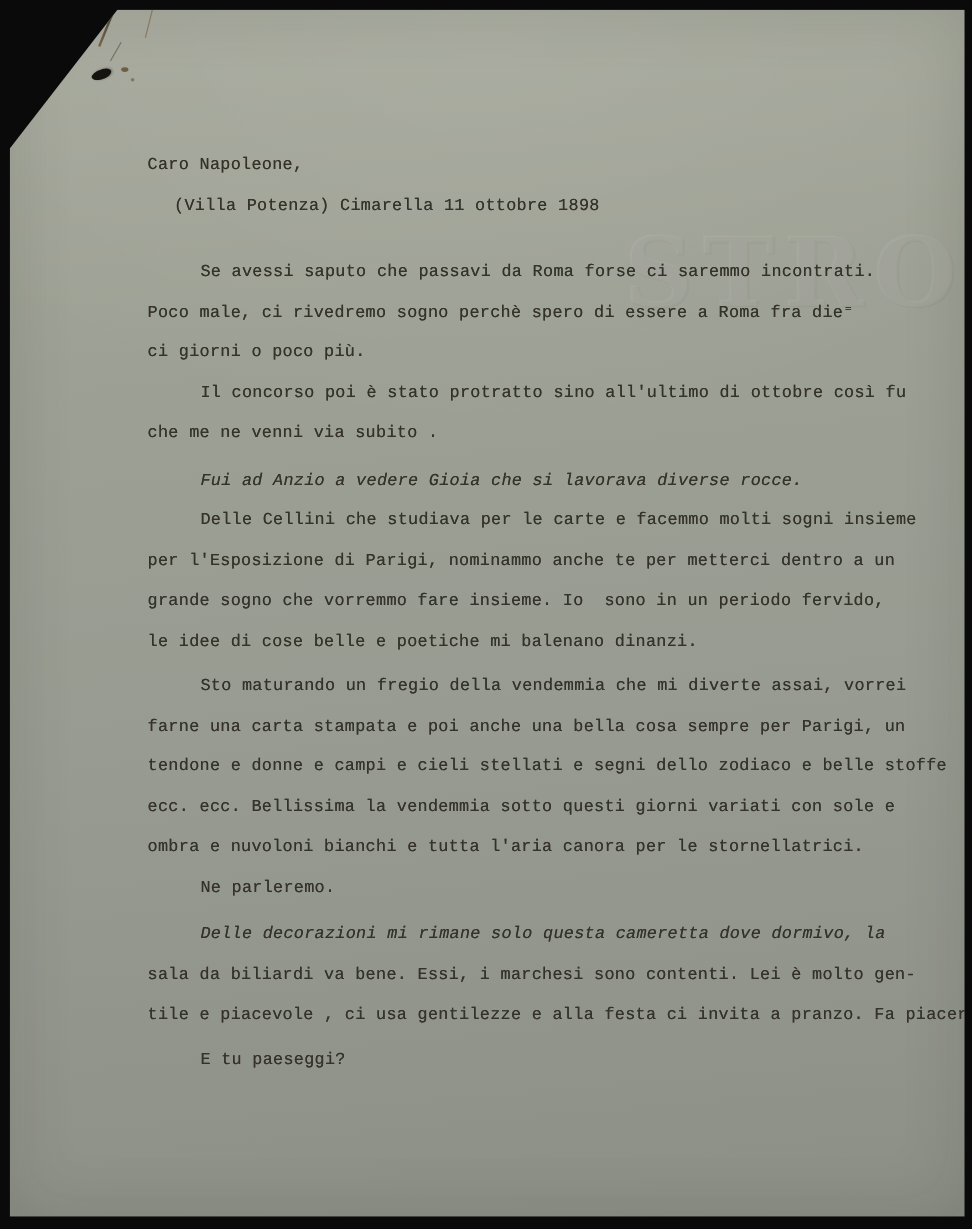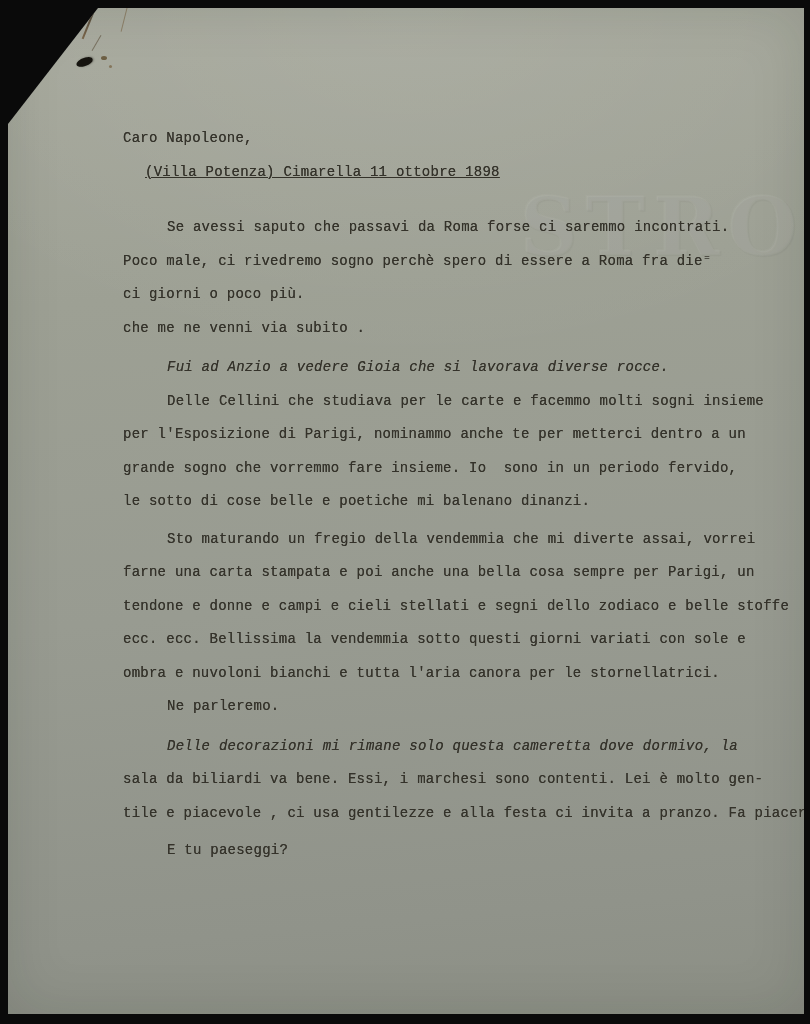--- a/index.html
+++ b/index.html
@@ -112,21 +112,21 @@
     font-size: 14px;
     line-height: 33.5px;
     letter-spacing: 0.25px;
     color: #34322a;
     text-shadow: 0 0 0.5px rgba(52, 50, 42, 0.85);
   }
   .line {
     white-space: pre;
   }
   .indent     { padding-left: 44px; }
-  .indent-sm  { padding-left: 22px; text-decoration: underline; }
+  .indent-sm  { padding-left: 22px; }
   .gap-xl     { margin-top: 22px; }
   .gap-sm     { margin-top: 6px; font-style: italic; }
   .gap-xs     { margin-top: 4px; }
 </style>
 </head>
 <body>
 
 <div class="scan">
   <div class="paper">
     <div class="watermark">STRONG</div>
@@ -138,26 +138,27 @@
     <div class="scratch-2"></div>
     <div class="scratch-3"></div>
 
     <div class="letter">
       <div class="line">Caro Napoleone,</div>
       <div class="line indent-sm">(Villa Potenza) Cimarella 11 ottobre 1898</div>
 
       <div class="line indent gap-xl">Se avessi saputo che passavi da Roma forse ci saremmo incontrati.</div>
       <div class="line">Poco male, ci rivedremo sogno perchè spero di essere a Roma fra die⁼</div>
       <div class="line">ci giorni o poco più.</div>
+      <div class="line indent">Il concorso poi è stato protratto sino all'ultimo di ottobre così fu</div>
       <div class="line">che me ne venni via subito .</div>
       <div class="line indent gap-sm">Fui ad Anzio a vedere Gioia che si lavorava diverse rocce.</div>
       <div class="line indent">Delle Cellini che studiava per le carte e facemmo molti sogni insieme</div>
       <div class="line">per l'Esposizione di Parigi, nominammo anche te per metterci dentro a un</div>
       <div class="line">grande sogno che vorremmo fare insieme. Io  sono in un periodo fervido,</div>
-      <div class="line">le sotto di cose belle e poetiche mi balenano dinanzi.</div>
+      <div class="line">le idee di cose belle e poetiche mi balenano dinanzi.</div>
       <div class="line indent gap-xs">Sto maturando un fregio della vendemmia che mi diverte assai, vorrei</div>
       <div class="line">farne una carta stampata e poi anche una bella cosa sempre per Parigi, un</div>
       <div class="line">tendone e donne e campi e cieli stellati e segni dello zodiaco e belle stoffe</div>
       <div class="line">ecc. ecc. Bellissima la vendemmia sotto questi giorni variati con sole e</div>
       <div class="line">ombra e nuvoloni bianchi e tutta l'aria canora per le stornellatrici.</div>
       <div class="line indent">Ne parleremo.</div>
       <div class="line indent gap-sm">Delle decorazioni mi rimane solo questa cameretta dove dormivo, la</div>
       <div class="line">sala da biliardi va bene. Essi, i marchesi sono contenti. Lei è molto gen-</div>
       <div class="line">tile e piacevole , ci usa gentilezze e alla festa ci invita a pranzo. Fa piacere.</div>
       <div class="line indent gap-xs">E tu paeseggi?</div>

